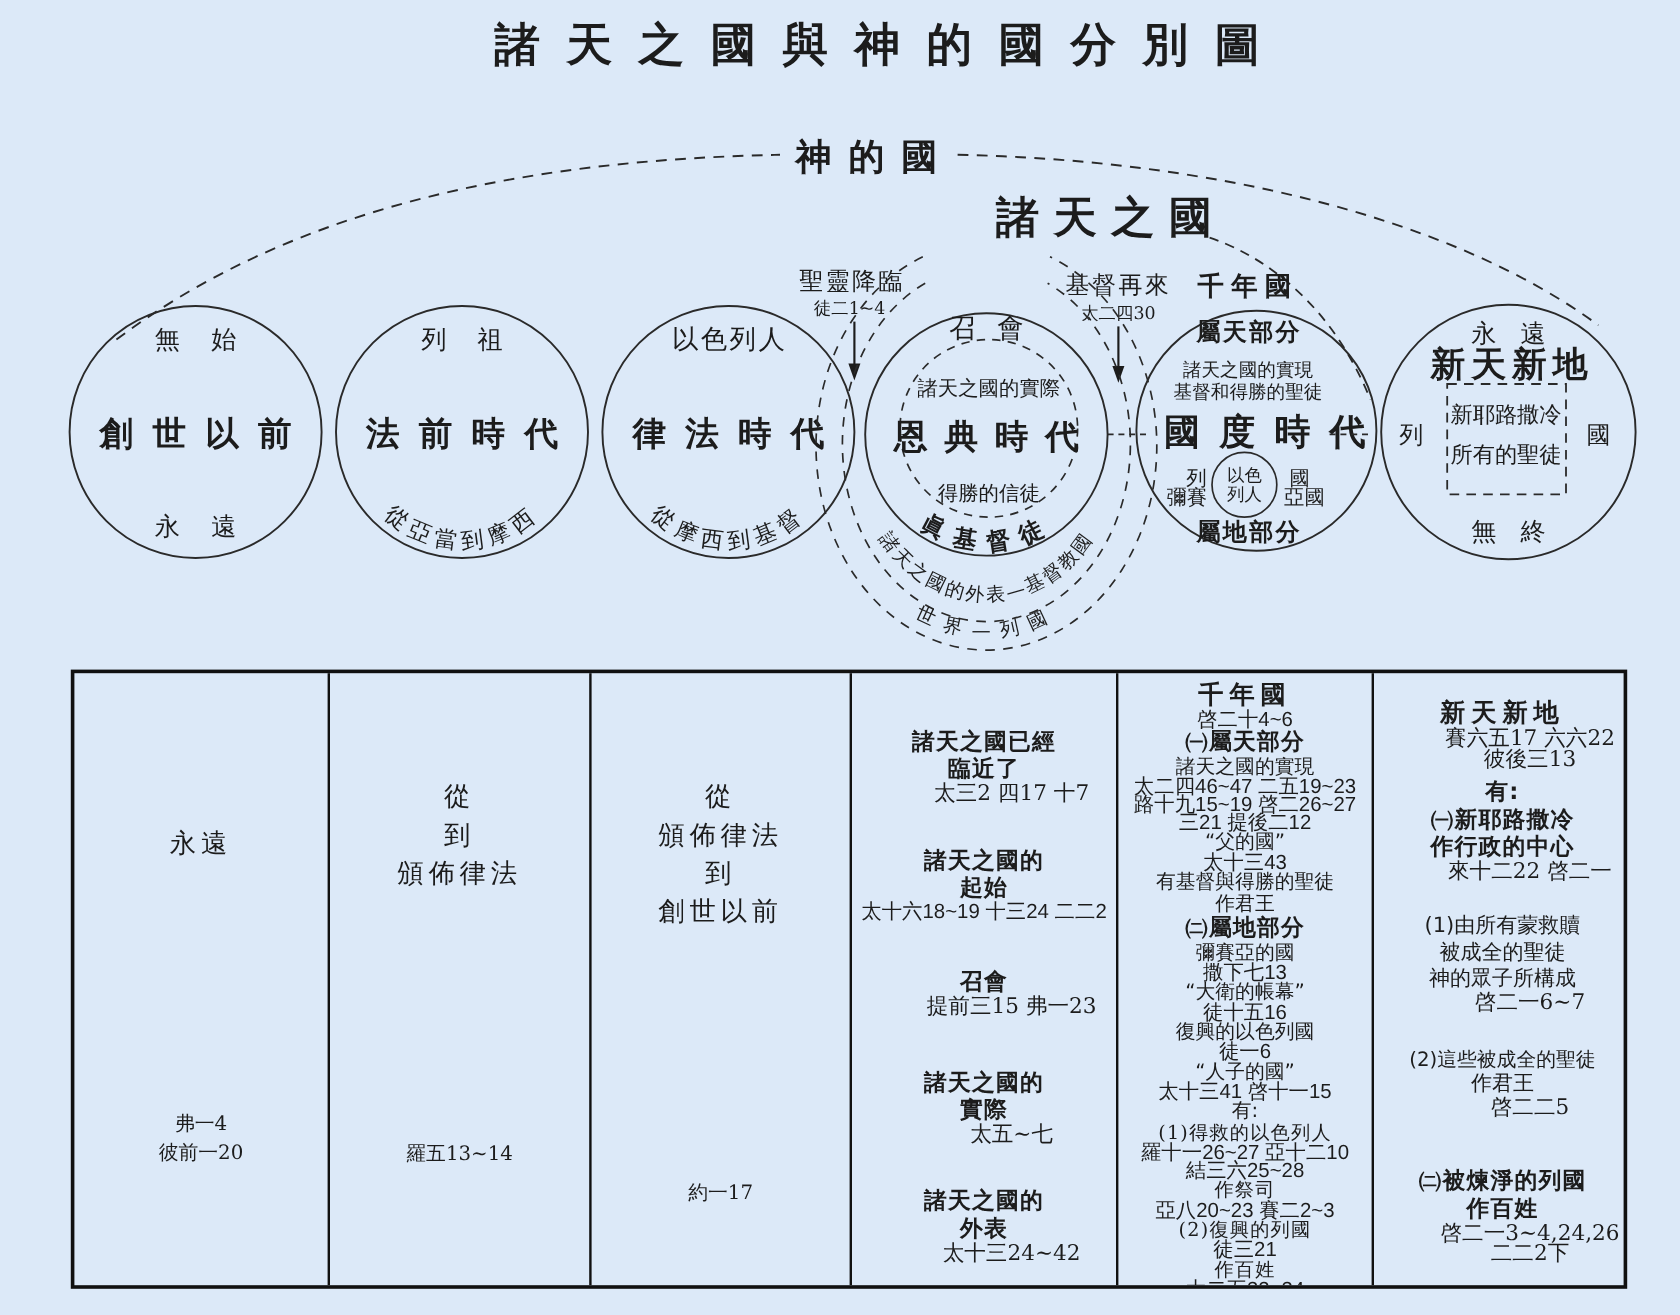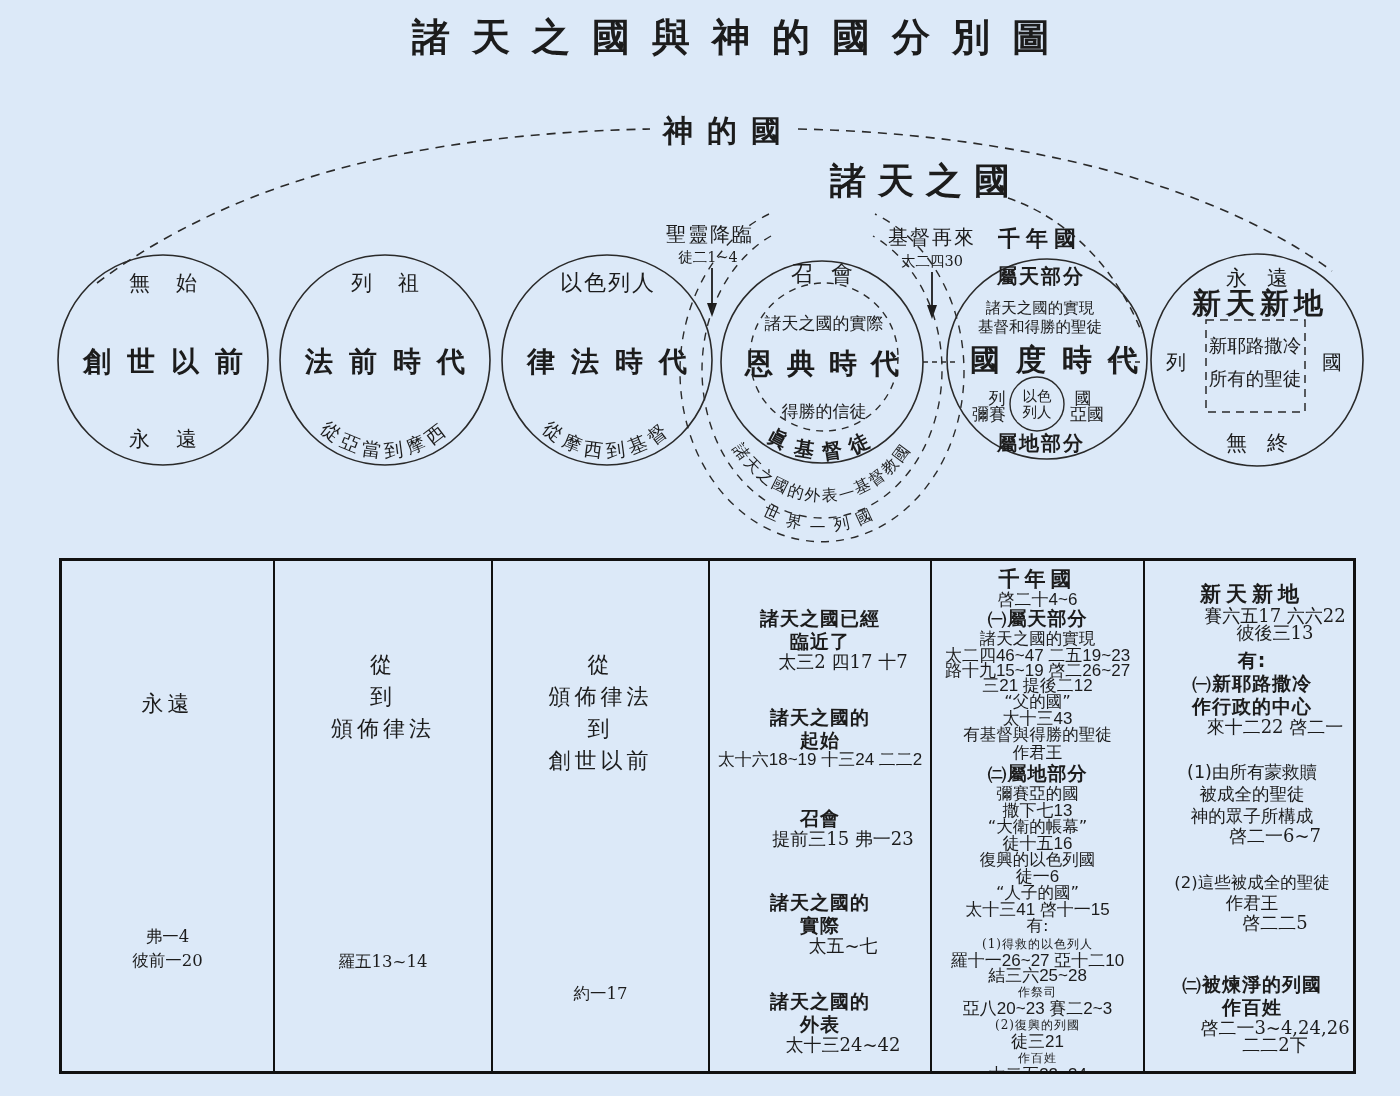--- a/index.html
+++ b/index.html
@@ -28,21 +28,21 @@
     overflow:hidden;
     padding-top:2px;
   }
   .col:last-child{border-right:none;}
   .ln{text-align:center;white-space:nowrap;}
   .t21{font-size:21px;font-weight:bold;letter-spacing:5px;line-height:26px;}
   .b22{font-size:22px;letter-spacing:4px;line-height:32px;}
   .h19{font-size:19px;font-weight:bold;letter-spacing:1px;line-height:23px;}
   .b17{font-size:16.5px;line-height:18px;}
   .b18{font-size:17.5px;line-height:22px;}
-  .b16k{font-size:12px;line-height:18px;font-family:"DejaVu Serif",serif;letter-spacing:1px;}
+  .b16k{font-size:16px;line-height:18px;font-family:"DejaVu Serif",serif;letter-spacing:1px;}
   .r13{font-size:17px;line-height:15px;font-family:Liberation Sans, sans-serif;}
   .r14{font-size:18px;line-height:17px;font-family:"DejaVu Serif",serif;padding-left:46px;}
   .r16{font-size:16.5px;line-height:24px;font-family:"DejaVu Serif",serif;}
   .sp{line-height:0;}
   .c5col .t21{line-height:25px;}
 </style>
 </head>
 <body>
 
 <svg id="diagram" width="1400" height="558" viewBox="0 0 1400 558">

